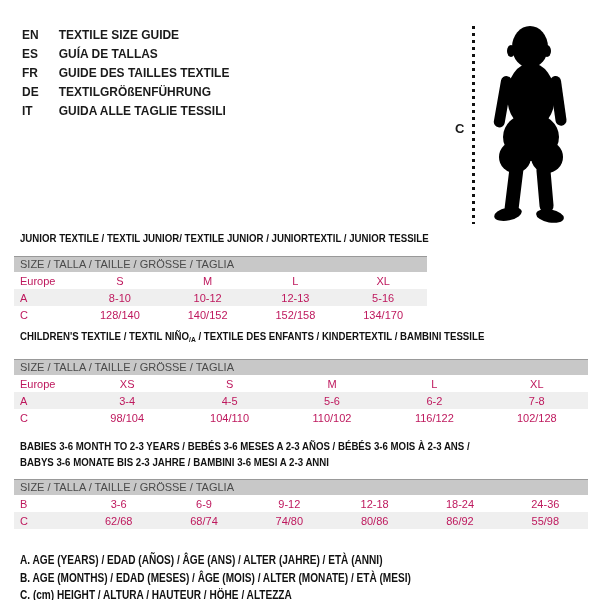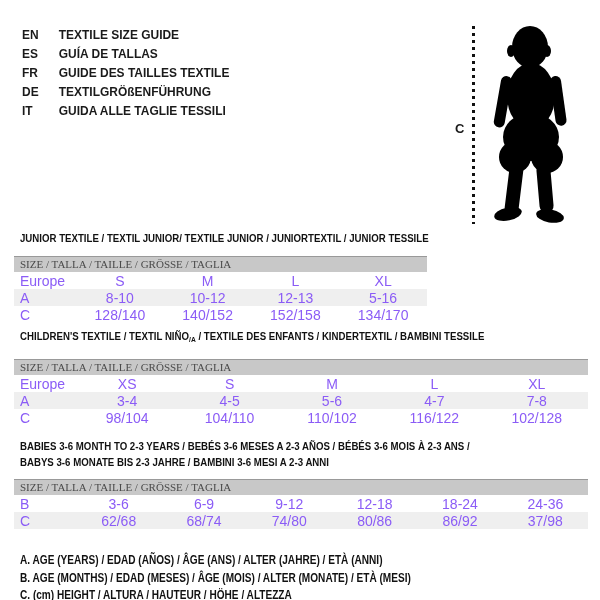--- a/index.html
+++ b/index.html
@@ -19,23 +19,23 @@
 
   
   .section-title { position:absolute; margin:0; font-size:11.5px; font-weight:bold; white-space:nowrap;
     transform:scaleX(0.84); transform-origin:0 0; letter-spacing:0; color:#111; }
   .section-title .title-sub { font-size:8px; vertical-align:-2px; }
   .two-line { line-height:16px; }
 
   
   .table-wrap { position:absolute; }
   .size-bar { background:#c8c8c8; border-top:1px solid #999; height:15px; line-height:15px;
-    padding-left:6px; font-size:11px; color:#4a4a4a; white-space:nowrap; overflow:hidden;font-family:Liberation Serif, serif; }
+    padding-left:6px; font-size:11px; color:#4a4a4a; white-space:nowrap; overflow:hidden; }
   table.size-table { border-collapse:collapse; width:100%; table-layout:fixed; }
-  table.size-table td { font-size:14px; height:17px; padding:0; text-align:center; color:#8b5cf6; white-space:nowrap; }
+  table.size-table td { font-size:11px; height:17px; padding:0; text-align:center; color:#be185d; white-space:nowrap; }
   table.size-table td.row-label { text-align:left; padding-left:6px; }
   table.size-table tr.shaded { background:#efefef; }
   col.label-col { width:62px; }
 
   
   .footnotes { position:absolute; left:20px; top:536px; transform:scaleX(0.84); transform-origin:0 0; }
   .footnote { font-size:12px; font-weight:bold; line-height:17.5px; white-space:nowrap; color:#111; }
 </style>
 </head>
 <body>
@@ -130,21 +130,21 @@
             <td>S</td>
             <td>M</td>
             <td>L</td>
             <td>XL</td>
           </tr>
           <tr class="shaded">
             <td class="row-label">A</td>
             <td>3-4</td>
             <td>4-5</td>
             <td>5-6</td>
-            <td>4-7</td>
+            <td>6-2</td>
             <td>7-8</td>
           </tr>
           <tr>
             <td class="row-label">C</td>
             <td>98/104</td>
             <td>104/110</td>
             <td>110/102</td>
             <td>116/122</td>
             <td>102/128</td>
           </tr>
@@ -172,21 +172,21 @@
             <td>18-24</td>
             <td>24-36</td>
           </tr>
           <tr class="shaded">
             <td class="row-label">C</td>
             <td>62/68</td>
             <td>68/74</td>
             <td>74/80</td>
             <td>80/86</td>
             <td>86/92</td>
-            <td>37/98</td>
+            <td>55/98</td>
           </tr>
         </tbody>
     </table>
   </div>
 
   <div class="footnotes">
     <div class="footnote">A. AGE (YEARS) / EDAD (AÑOS) / ÂGE (ANS) / ALTER (JAHRE) / ETÀ (ANNI)</div>
     <div class="footnote">B. AGE (MONTHS) / EDAD (MESES) / ÂGE (MOIS) / ALTER (MONATE) / ETÀ (MESI)</div>
     <div class="footnote">C. (cm) HEIGHT / ALTURA / HAUTEUR / HÖHE / ALTEZZA</div>
   </div>

